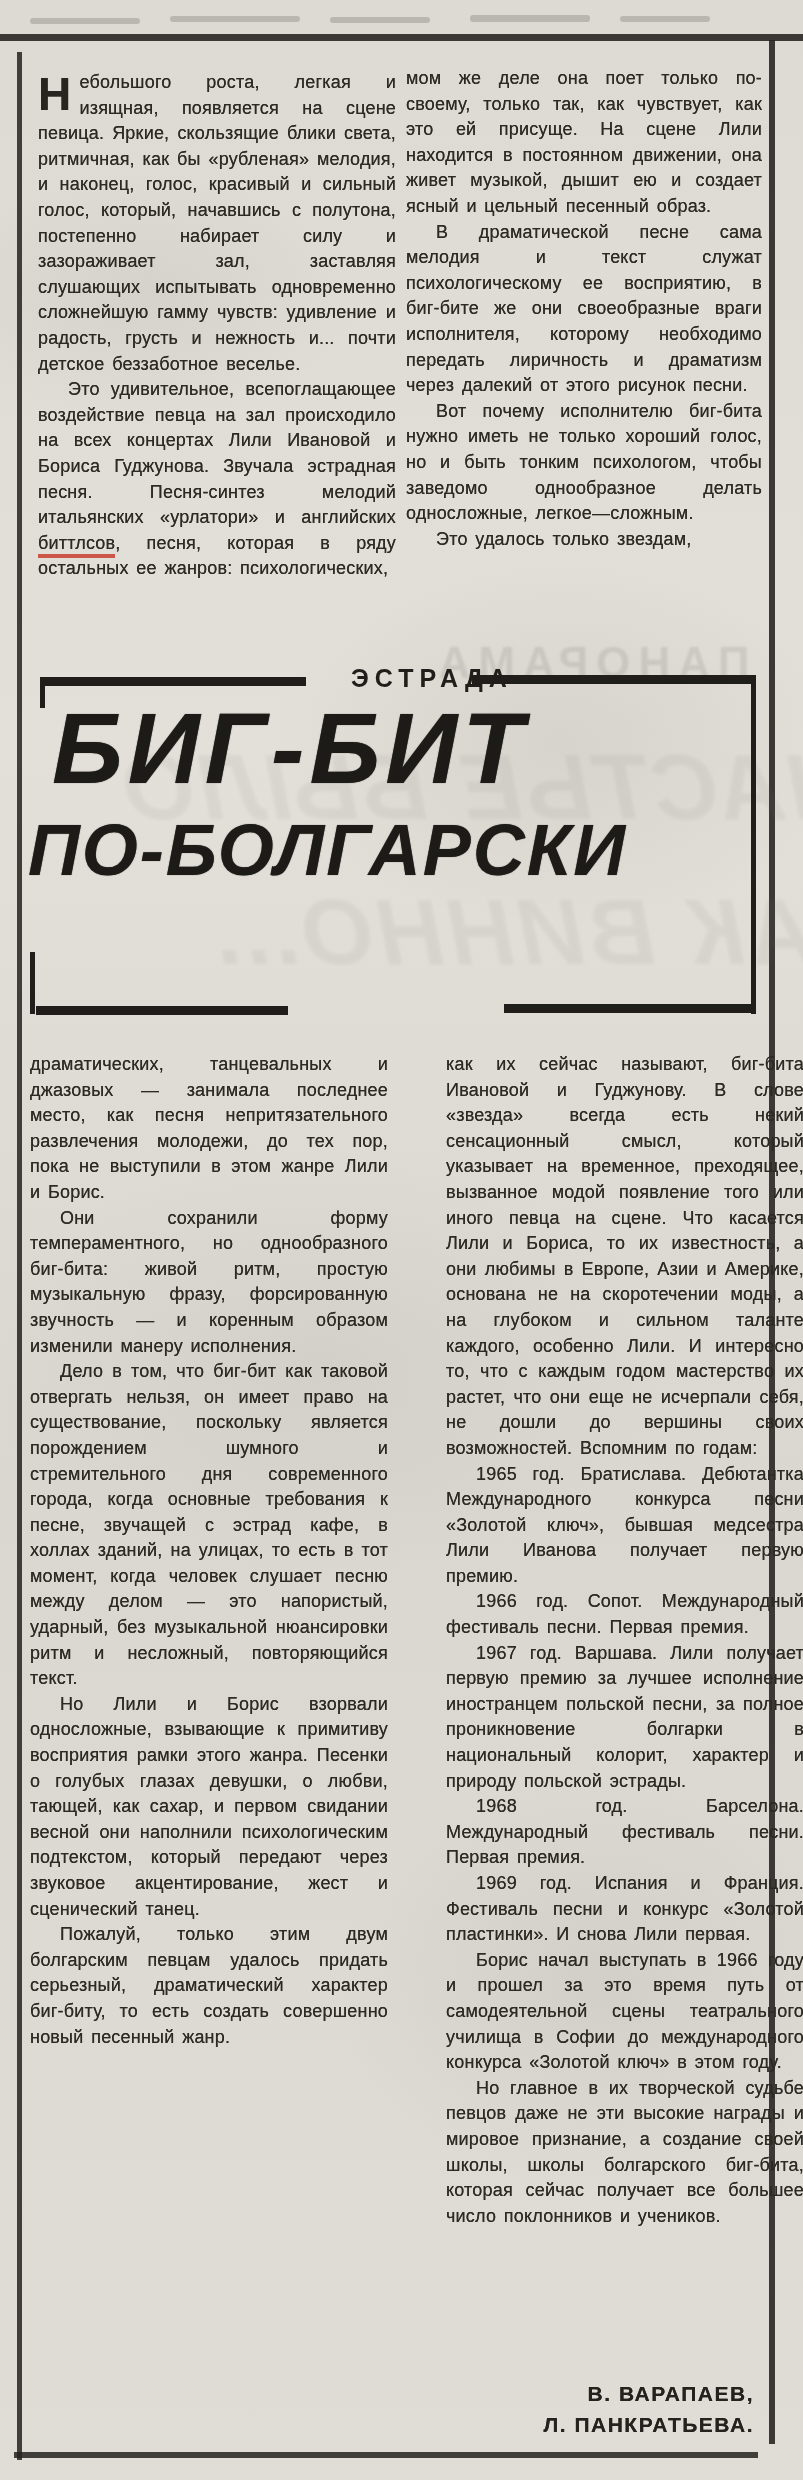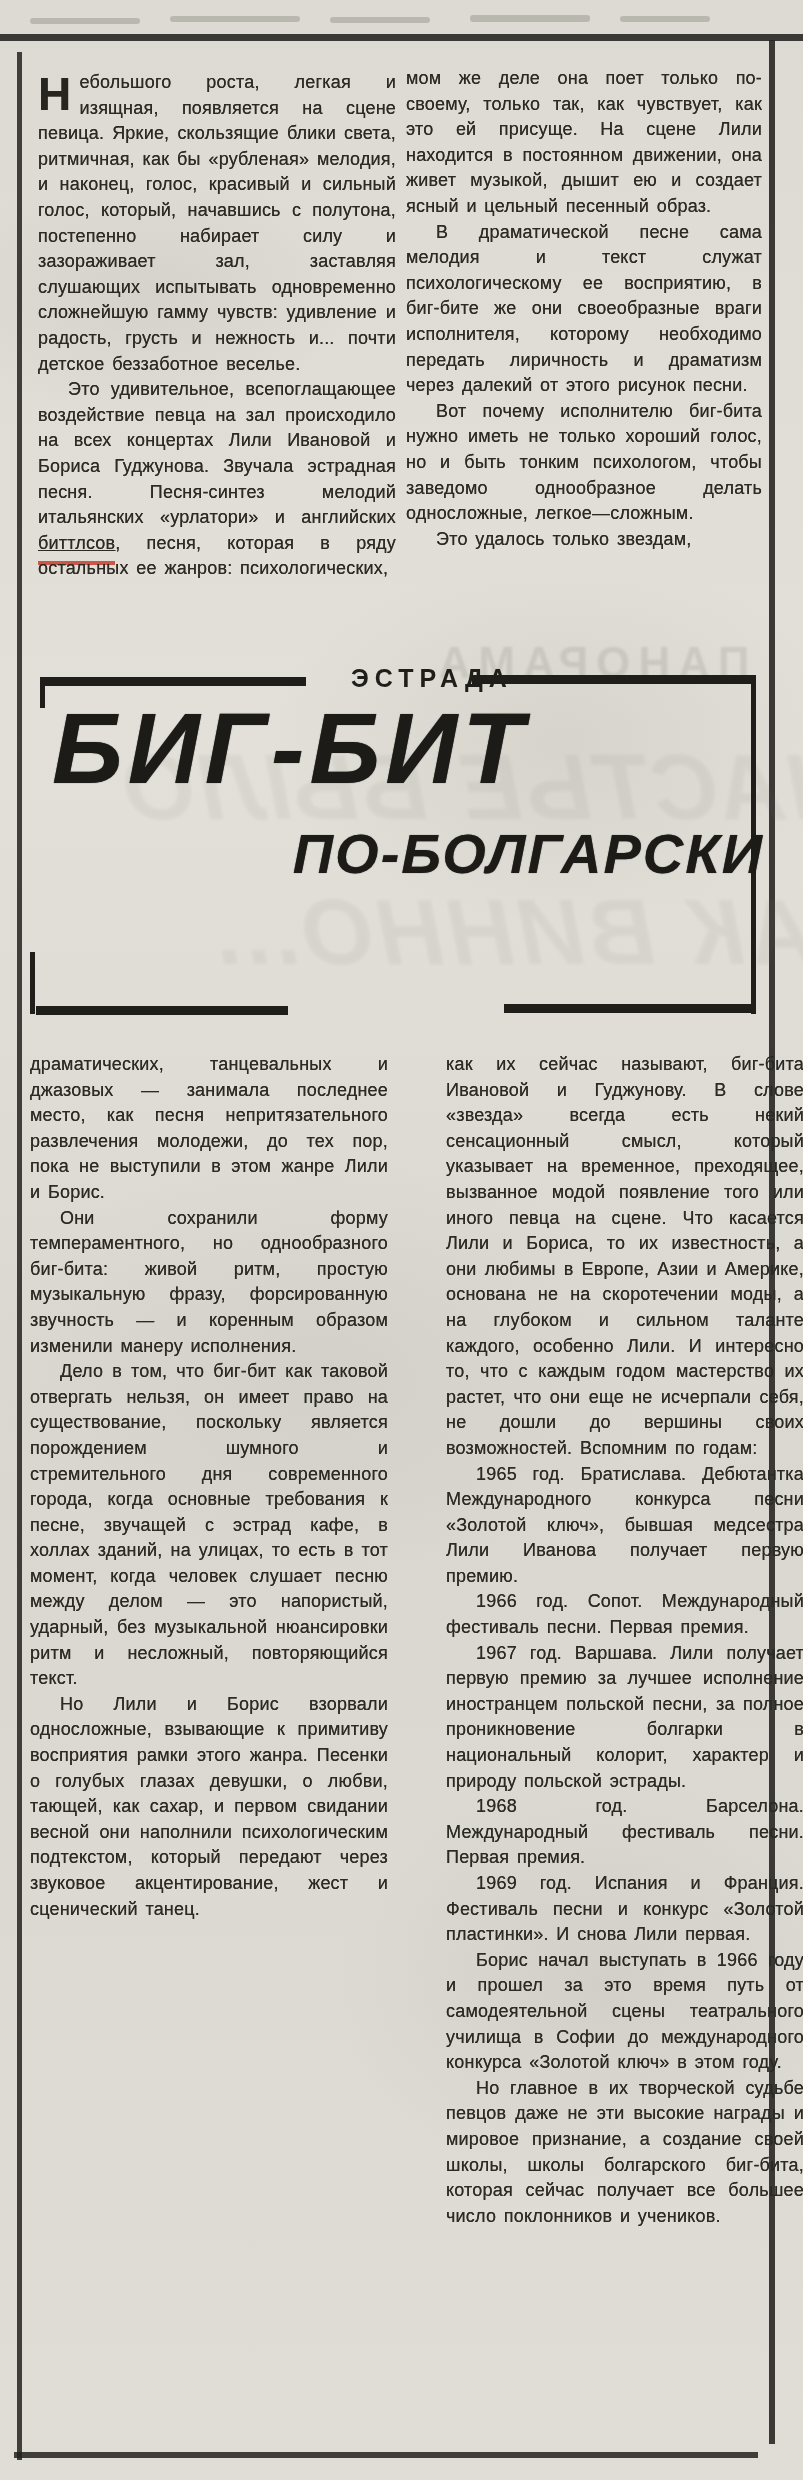--- a/index.html
+++ b/index.html
@@ -38,43 +38,42 @@
     text-align:center;font-weight:bold;font-size:25px;letter-spacing:6px;
     color:#1f1e1a;
     margin-left:43px;
   }
   .headline{
     position:absolute;left:28px;top:698px;width:736px;
     color:#1c1b17;font-style:italic;font-weight:bold;line-height:1;
     text-shadow:0 0 1px rgba(20,20,16,.7);
   }
   .headline .l1{display:block;font-size:100px;letter-spacing:5px;margin-left:24px;}
-  .headline .l2{display:block;font-size:56px;letter-spacing:2px;margin-top:28px;text-align:right;}
+  .headline .l2{display:block;font-size:72px;letter-spacing:2px;margin-top:16px;}
   
   .col{
     position:absolute;overflow:hidden;
     color:var(--ink);
     font-size:18px;line-height:25.6px;
     text-align:justify;letter-spacing:.2px;word-spacing:2.5px;
     text-shadow:0 0 .6px rgba(43,42,36,.85);
   }
   .col p{margin:0;text-indent:30px;}
   .col p.noindent{text-indent:0;}
   .col-tl{left:38px;top:70px;width:358px;height:578px;}
   .col-tr{left:406px;top:66px;width:356px;height:582px;}
   .col-bl{left:30px;top:1052px;width:358px;height:1392px;}
   .col-br{left:404px;top:1052px;width:358px;height:1330px;margin-left:42px;}
   .dropcap{
     float:left;font-size:46px;line-height:40px;font-weight:bold;
     padding:4px 8px 0 0;color:#26251f;
   }
   .redline{
     border-bottom:4px solid rgba(199,52,38,.8);
-    padding-bottom:8px;
-    text-decoration:underline;
+    padding-bottom:1px;
   }
   .byline{
     position:absolute;left:404px;top:2378px;width:350px;
     text-align:right;font-weight:bold;font-size:21px;line-height:31px;
     letter-spacing:1.5px;color:#23221e;padding-right:6px;
     text-shadow:0 0 .6px rgba(35,34,30,.9);
   }
   
   .ghost{
     position:absolute;color:#6d6b62;font-weight:bold;
@@ -129,27 +128,32 @@
   </div>
 
   <div class="kbar" style="left:36px;top:1006px;width:252px;"></div>
   <div class="kbar" style="left:504px;top:1004px;width:252px;"></div>
 
   <div class="col col-bl">
     <p class="noindent">драматических, танцевальных и джазовых — занимала последнее место, как песня непритязательного развлечения молодежи, до тех пор, пока не выступили в этом жанре Лили и Борис.</p>
     <p>Они сохранили форму темпераментного, но однообразного биг-бита: живой ритм, простую музыкальную фразу, форсированную звучность — и коренным образом изменили манеру исполнения.</p>
     <p>Дело в том, что биг-бит как таковой отвергать нельзя, он имеет право на существование, поскольку является порождением шумного и стремительного дня современного города, когда основные требования к песне, звучащей с эстрад кафе, в холлах зданий, на улицах, то есть в тот момент, когда человек слушает песню между делом — это напористый, ударный, без музыкальной нюансировки ритм и несложный, повторяющийся текст.</p>
     <p>Но Лили и Борис взорвали односложные, взывающие к примитиву восприятия рамки этого жанра. Песенки о голубых глазах девушки, о любви, тающей, как сахар, и первом свидании весной они наполнили психологическим подтекстом, который передают через звуковое акцентирование, жест и сценический танец.</p>
+    <p>Пожалуй, только этим двум болгарским певцам удалось придать серьезный, драматический характер биг-биту, то есть создать совершенно новый песенный жанр.</p>
   </div>
 
   <div class="col col-br">
     <p class="noindent">как их сейчас называют, биг-бита Ивановой и Гуджунову. В слове «звезда» всегда есть некий сенсационный смысл, который указывает на временное, преходящее, вызванное модой появление того или иного певца на сцене. Что касается Лили и Бориса, то их известность, а они любимы в Европе, Азии и Америке, основана не на скоротечении моды, а на глубоком и сильном таланте каждого, особенно Лили. И интересно то, что с каждым годом мастерство их растет, что они еще не исчерпали себя, не дошли до вершины своих возможностей. Вспомним по годам:</p>
     <p>1965 год. Братислава. Дебютантка Международного конкурса песни «Золотой ключ», бывшая медсестра Лили Иванова получает первую премию.</p>
     <p>1966 год. Сопот. Международный фестиваль песни. Первая премия.</p>
     <p>1967 год. Варшава. Лили получает первую премию за лучшее исполнение иностранцем польской песни, за полное проникновение болгарки в национальный колорит, характер и природу польской эстрады.</p>
     <p>1968 год. Барселона. Международный фестиваль песни. Первая премия.</p>
     <p>1969 год. Испания и Франция. Фестиваль песни и конкурс «Золотой пластинки». И снова Лили первая.</p>
     <p>Борис начал выступать в 1966 году и прошел за это время путь от самодеятельной сцены театрального училища в Софии до международного конкурса «Золотой ключ» в этом году.</p>
     <p>Но главное в их творческой судьбе певцов даже не эти высокие награды и мировое признание, а создание своей школы, школы болгарского биг-бита, которая сейчас получает все большее число поклонников и учеников.</p>
   </div>
 
+  <div class="byline">
+    <div>В. ВАРАПАЕВ,</div>
+    <div>Л. ПАНКРАТЬЕВА.</div>
+  </div>
 
 </div>
 
 </body></html>

